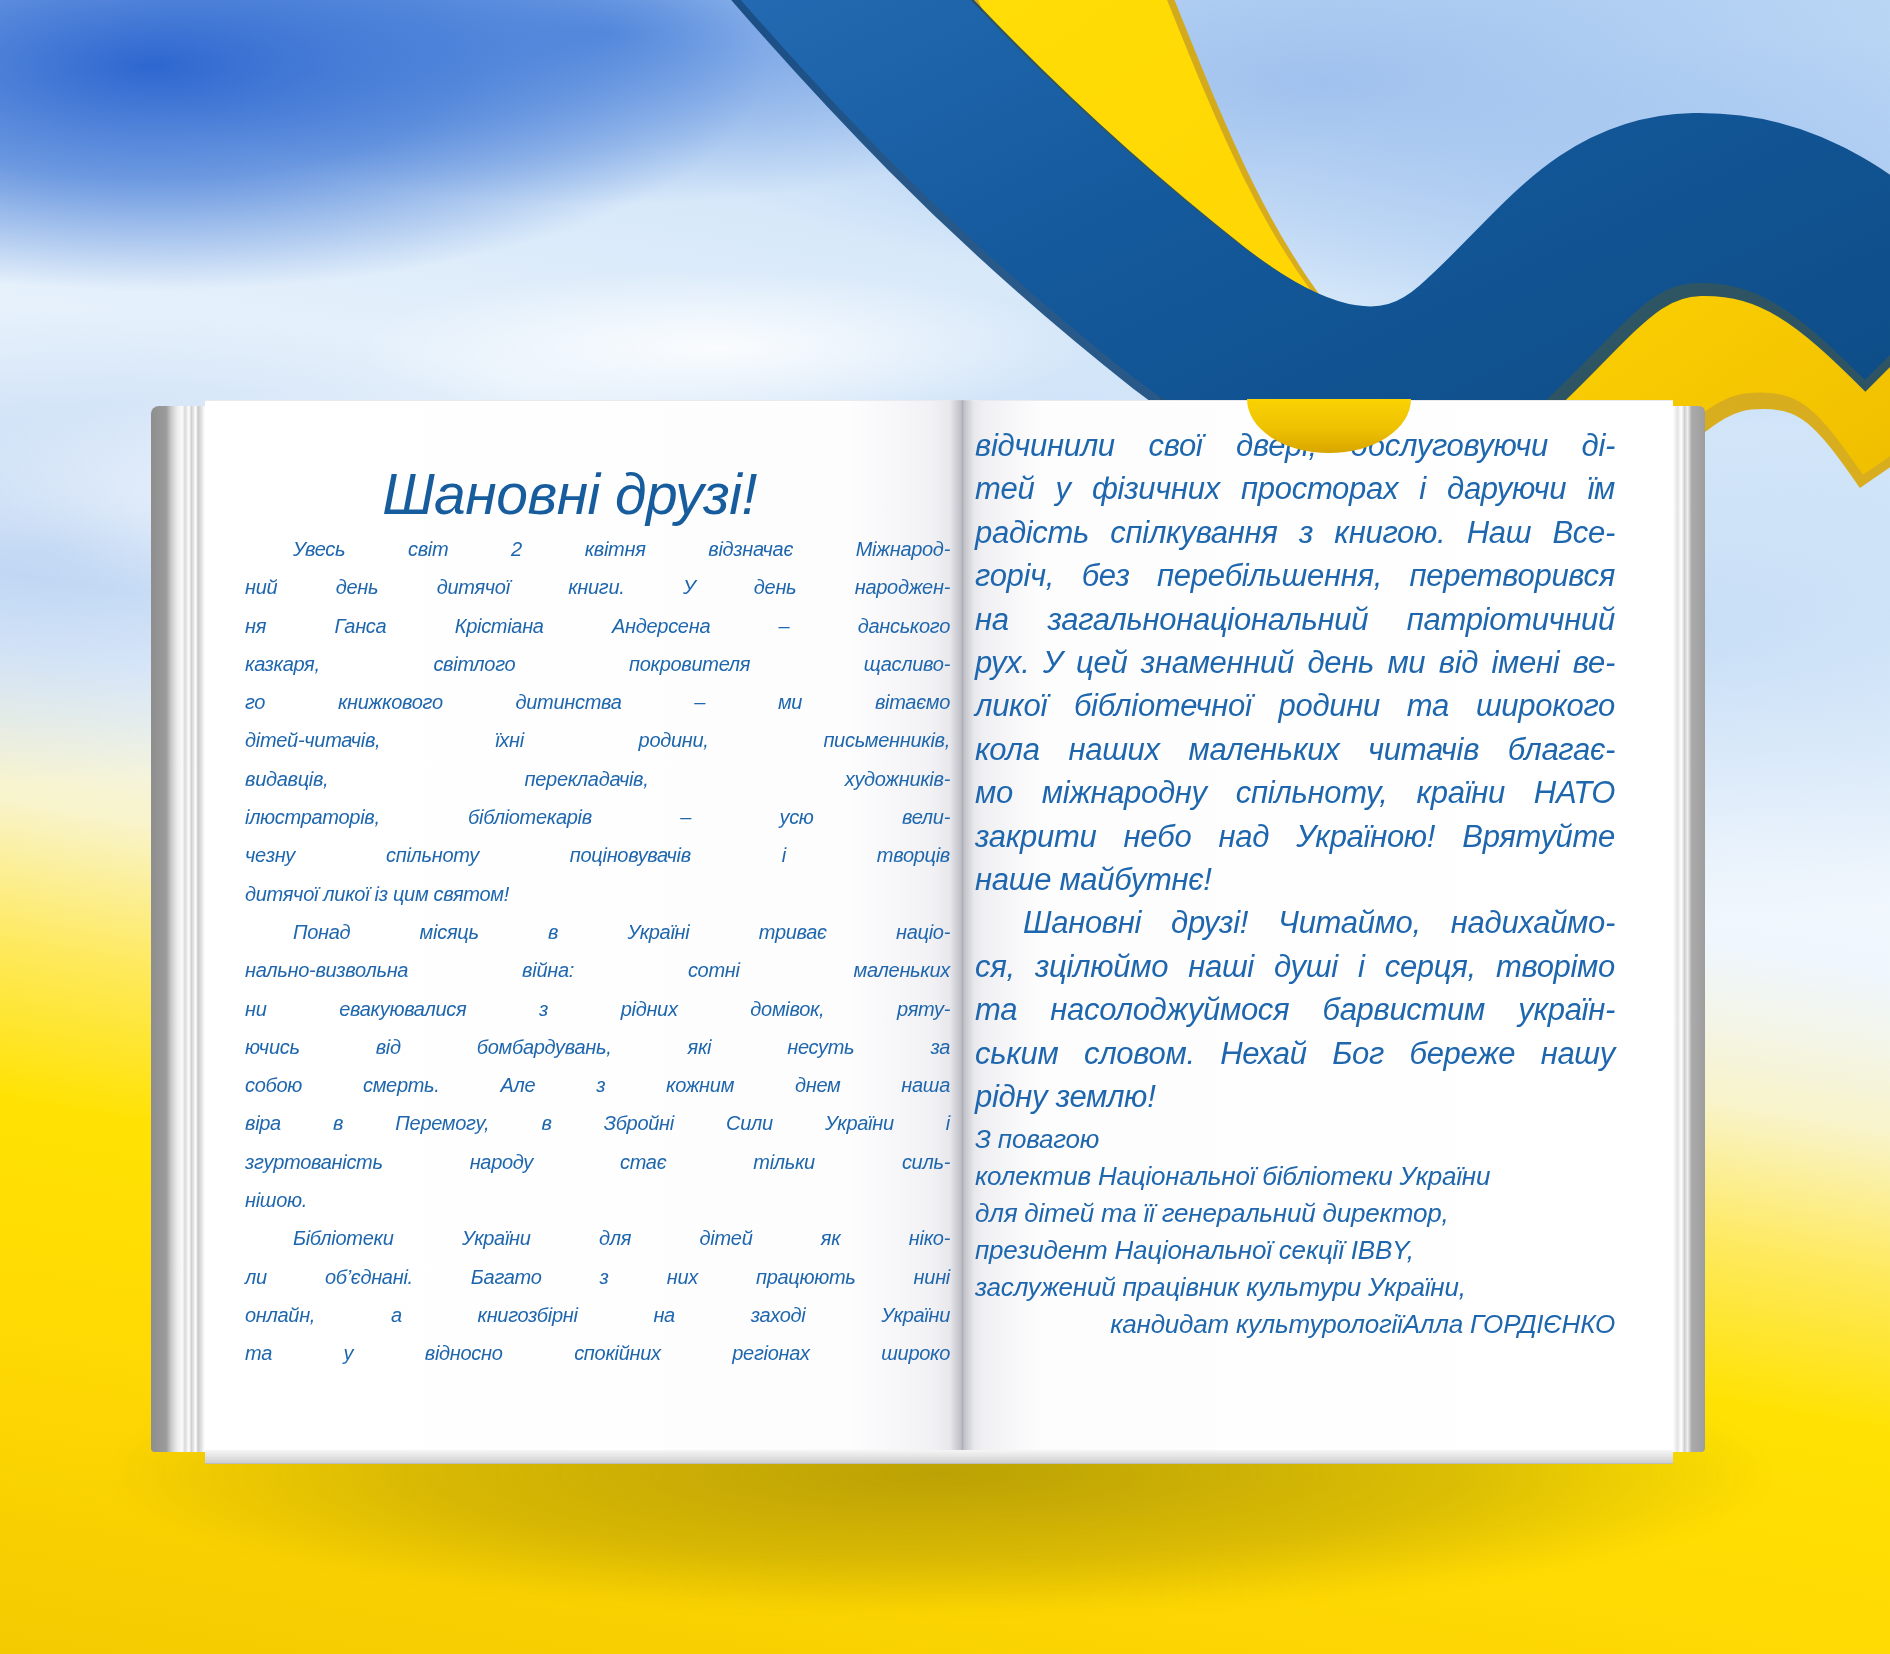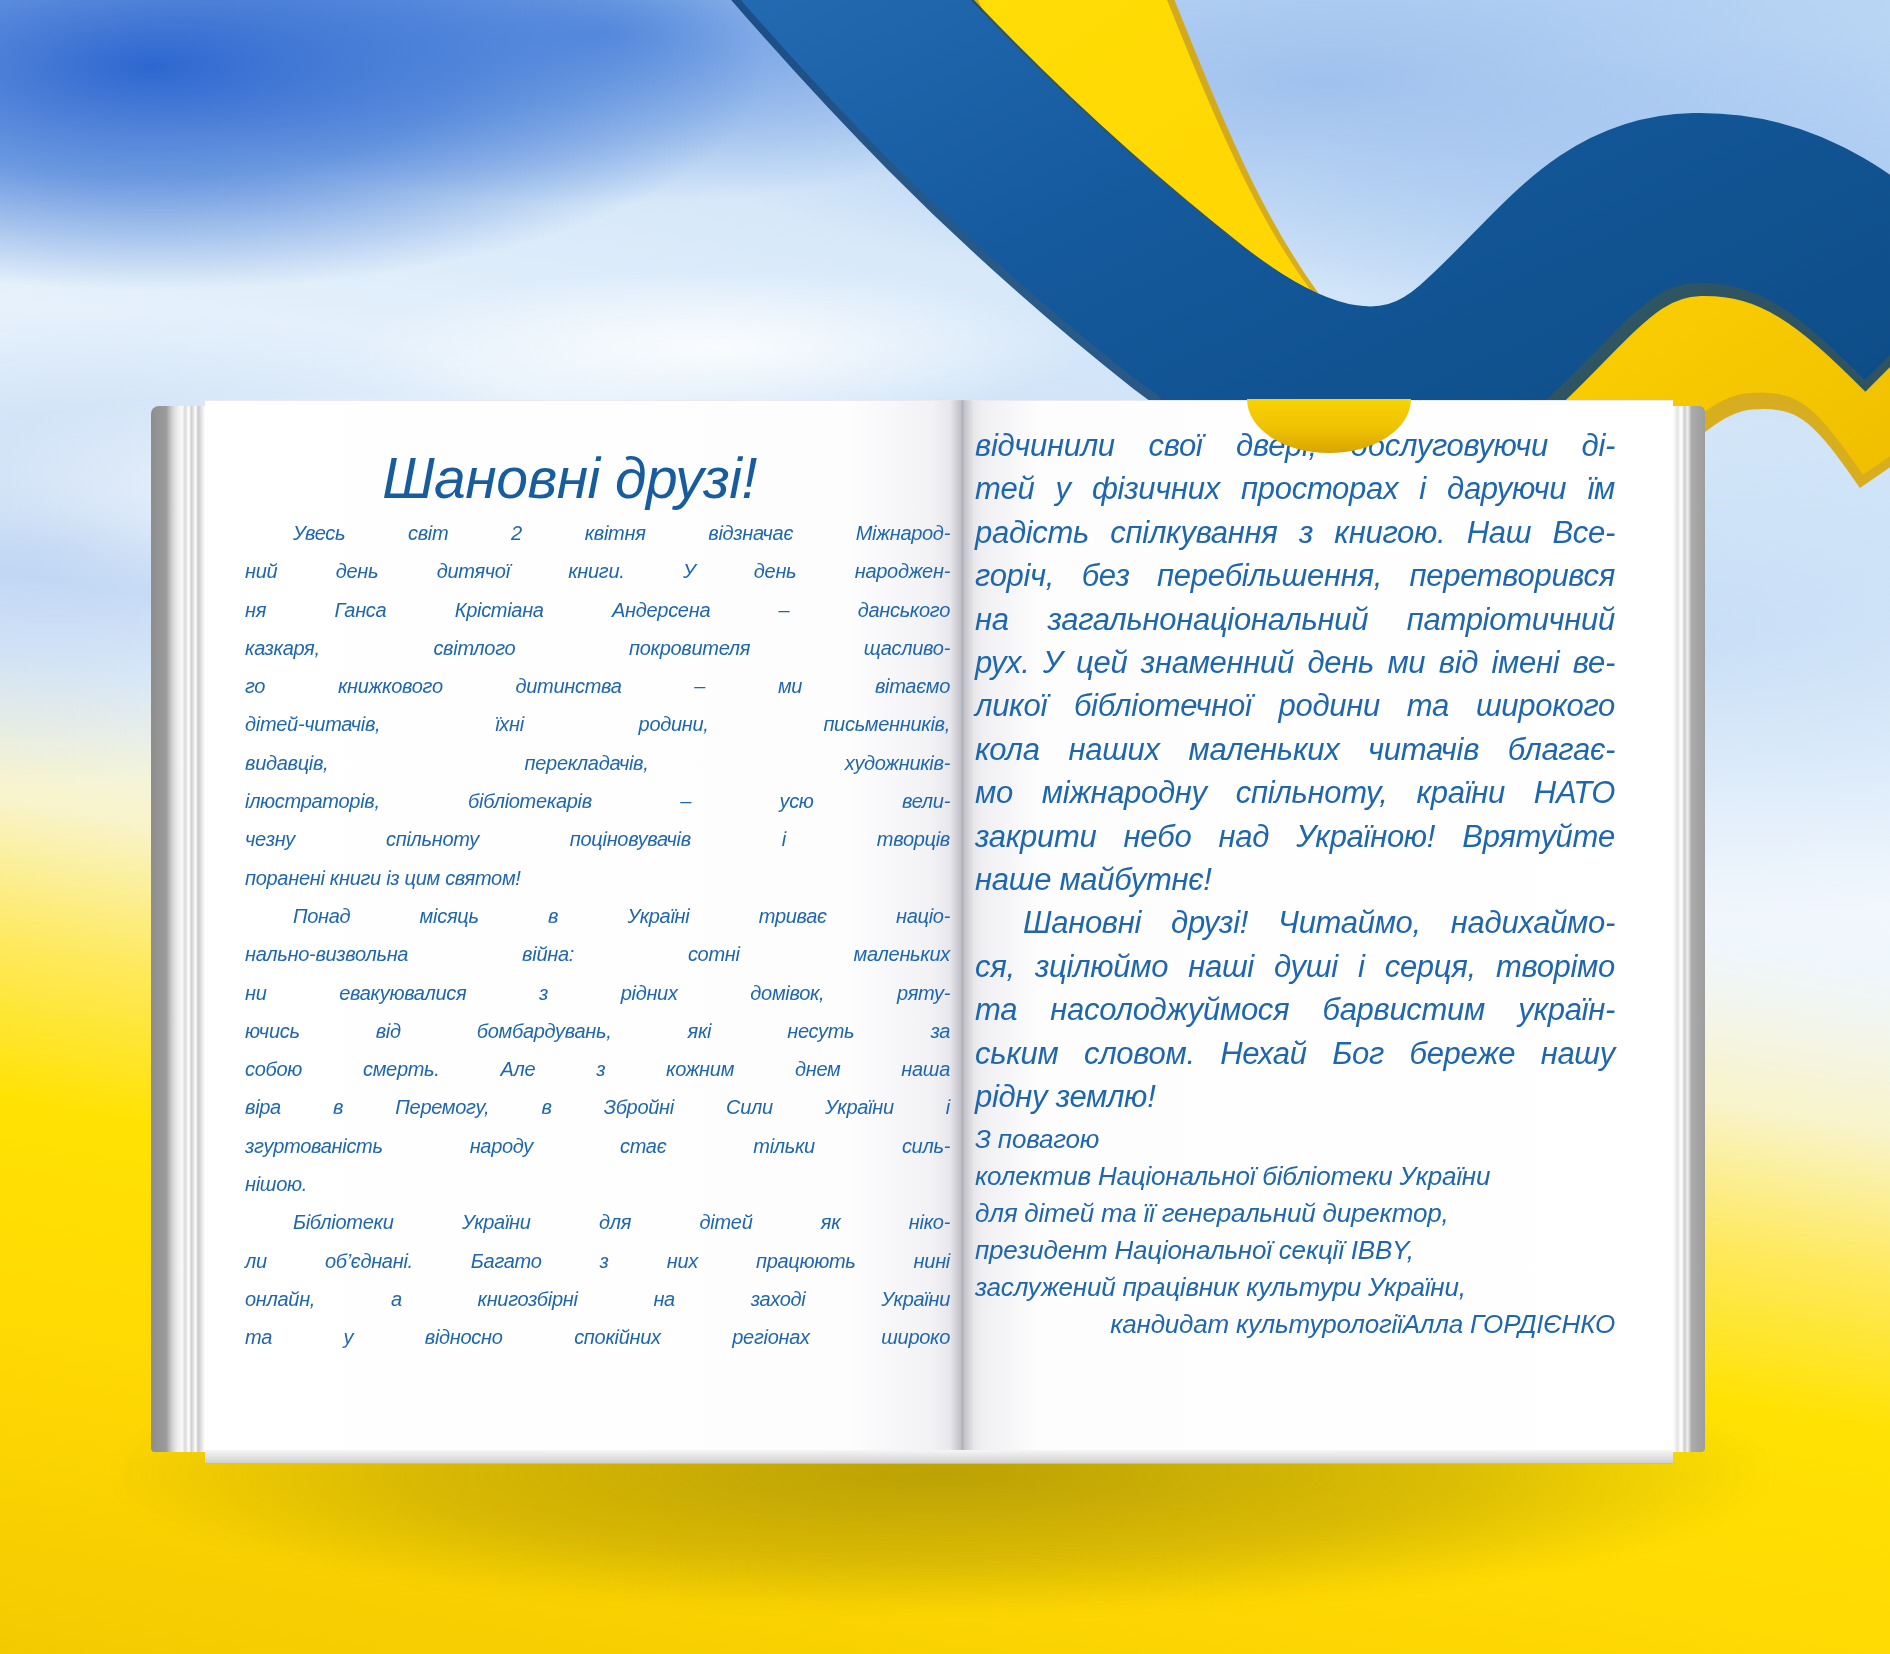--- a/index.html
+++ b/index.html
@@ -57,21 +57,21 @@
   .gutter{
     position:absolute;left:950px;top:400px;width:24px;height:1050px;z-index:3;pointer-events:none;
     background:linear-gradient(to right,rgba(105,105,118,0) 0%,rgba(105,105,118,0.28) 46%,rgba(80,80,95,0.34) 52%,rgba(105,105,118,0.26) 58%,rgba(105,105,118,0) 100%);
   }
   .fold-tip{
     position:absolute;left:1247px;top:399px;width:164px;height:54px;z-index:4;
     border-radius:0 0 82px 82px / 0 0 54px 54px;
     background:linear-gradient(180deg,#f9d303 0%,#eec102 55%,#d8a500 100%);
   }
   
-  .lp-content{position:absolute;left:245px;top:400px;width:705px;z-index:3;color:#1e66ad;}
+  .lp-content{position:absolute;left:245px;top:416px;width:705px;z-index:3;color:#1e66ad;}
   .rp-content{position:absolute;left:975px;top:400px;width:640px;z-index:3;color:#1e66ad;}
   .page-title{
     margin-top:46px;height:64px;line-height:64px;font-size:57px;color:#175d9e;
     text-align:center;transform:translateX(-28px);letter-spacing:-0.5px;
   }
   .body-text{letter-spacing:-0.3px;}
   .lp-body{margin-top:4px;font-size:20px;line-height:38.3px;}
   .rp-body{margin-top:24px;font-size:31px;line-height:43.4px;}
   .line{text-align:justify;text-align-last:justify;}
   .line.last{text-align-last:left;}
@@ -126,21 +126,21 @@
           <div class="para">
             <div class="line indent">Увесь світ 2 квітня відзначає Міжнарод-</div>
             <div class="line">ний день дитячої книги. У день народжен-</div>
             <div class="line">ня Ганса Крістіана Андерсена – данського</div>
             <div class="line">казкаря, світлого покровителя щасливо-</div>
             <div class="line">го книжкового дитинства – ми вітаємо</div>
             <div class="line">дітей-читачів, їхні родини, письменників,</div>
             <div class="line">видавців, перекладачів, художників-</div>
             <div class="line">ілюстраторів, бібліотекарів – усю вели-</div>
             <div class="line">чезну спільноту поціновувачів і творців</div>
-            <div class="line last">поранені книги із цим святом!</div>
+            <div class="line last">дитячої ликої із цим святом!</div>
           </div>
           <div class="para">
             <div class="line indent">Понад місяць в Україні триває націо-</div>
             <div class="line">нально-визвольна війна: сотні маленьких</div>
             <div class="line">ни евакуювалися з рідних домівок, ряту-</div>
             <div class="line">ючись від бомбардувань, які несуть за</div>
             <div class="line">собою смерть. Але з кожним днем наша</div>
             <div class="line">віра в Перемогу, в Збройні Сили України і</div>
             <div class="line">згуртованість народу стає тільки силь-</div>
             <div class="line last">нішою.</div>

